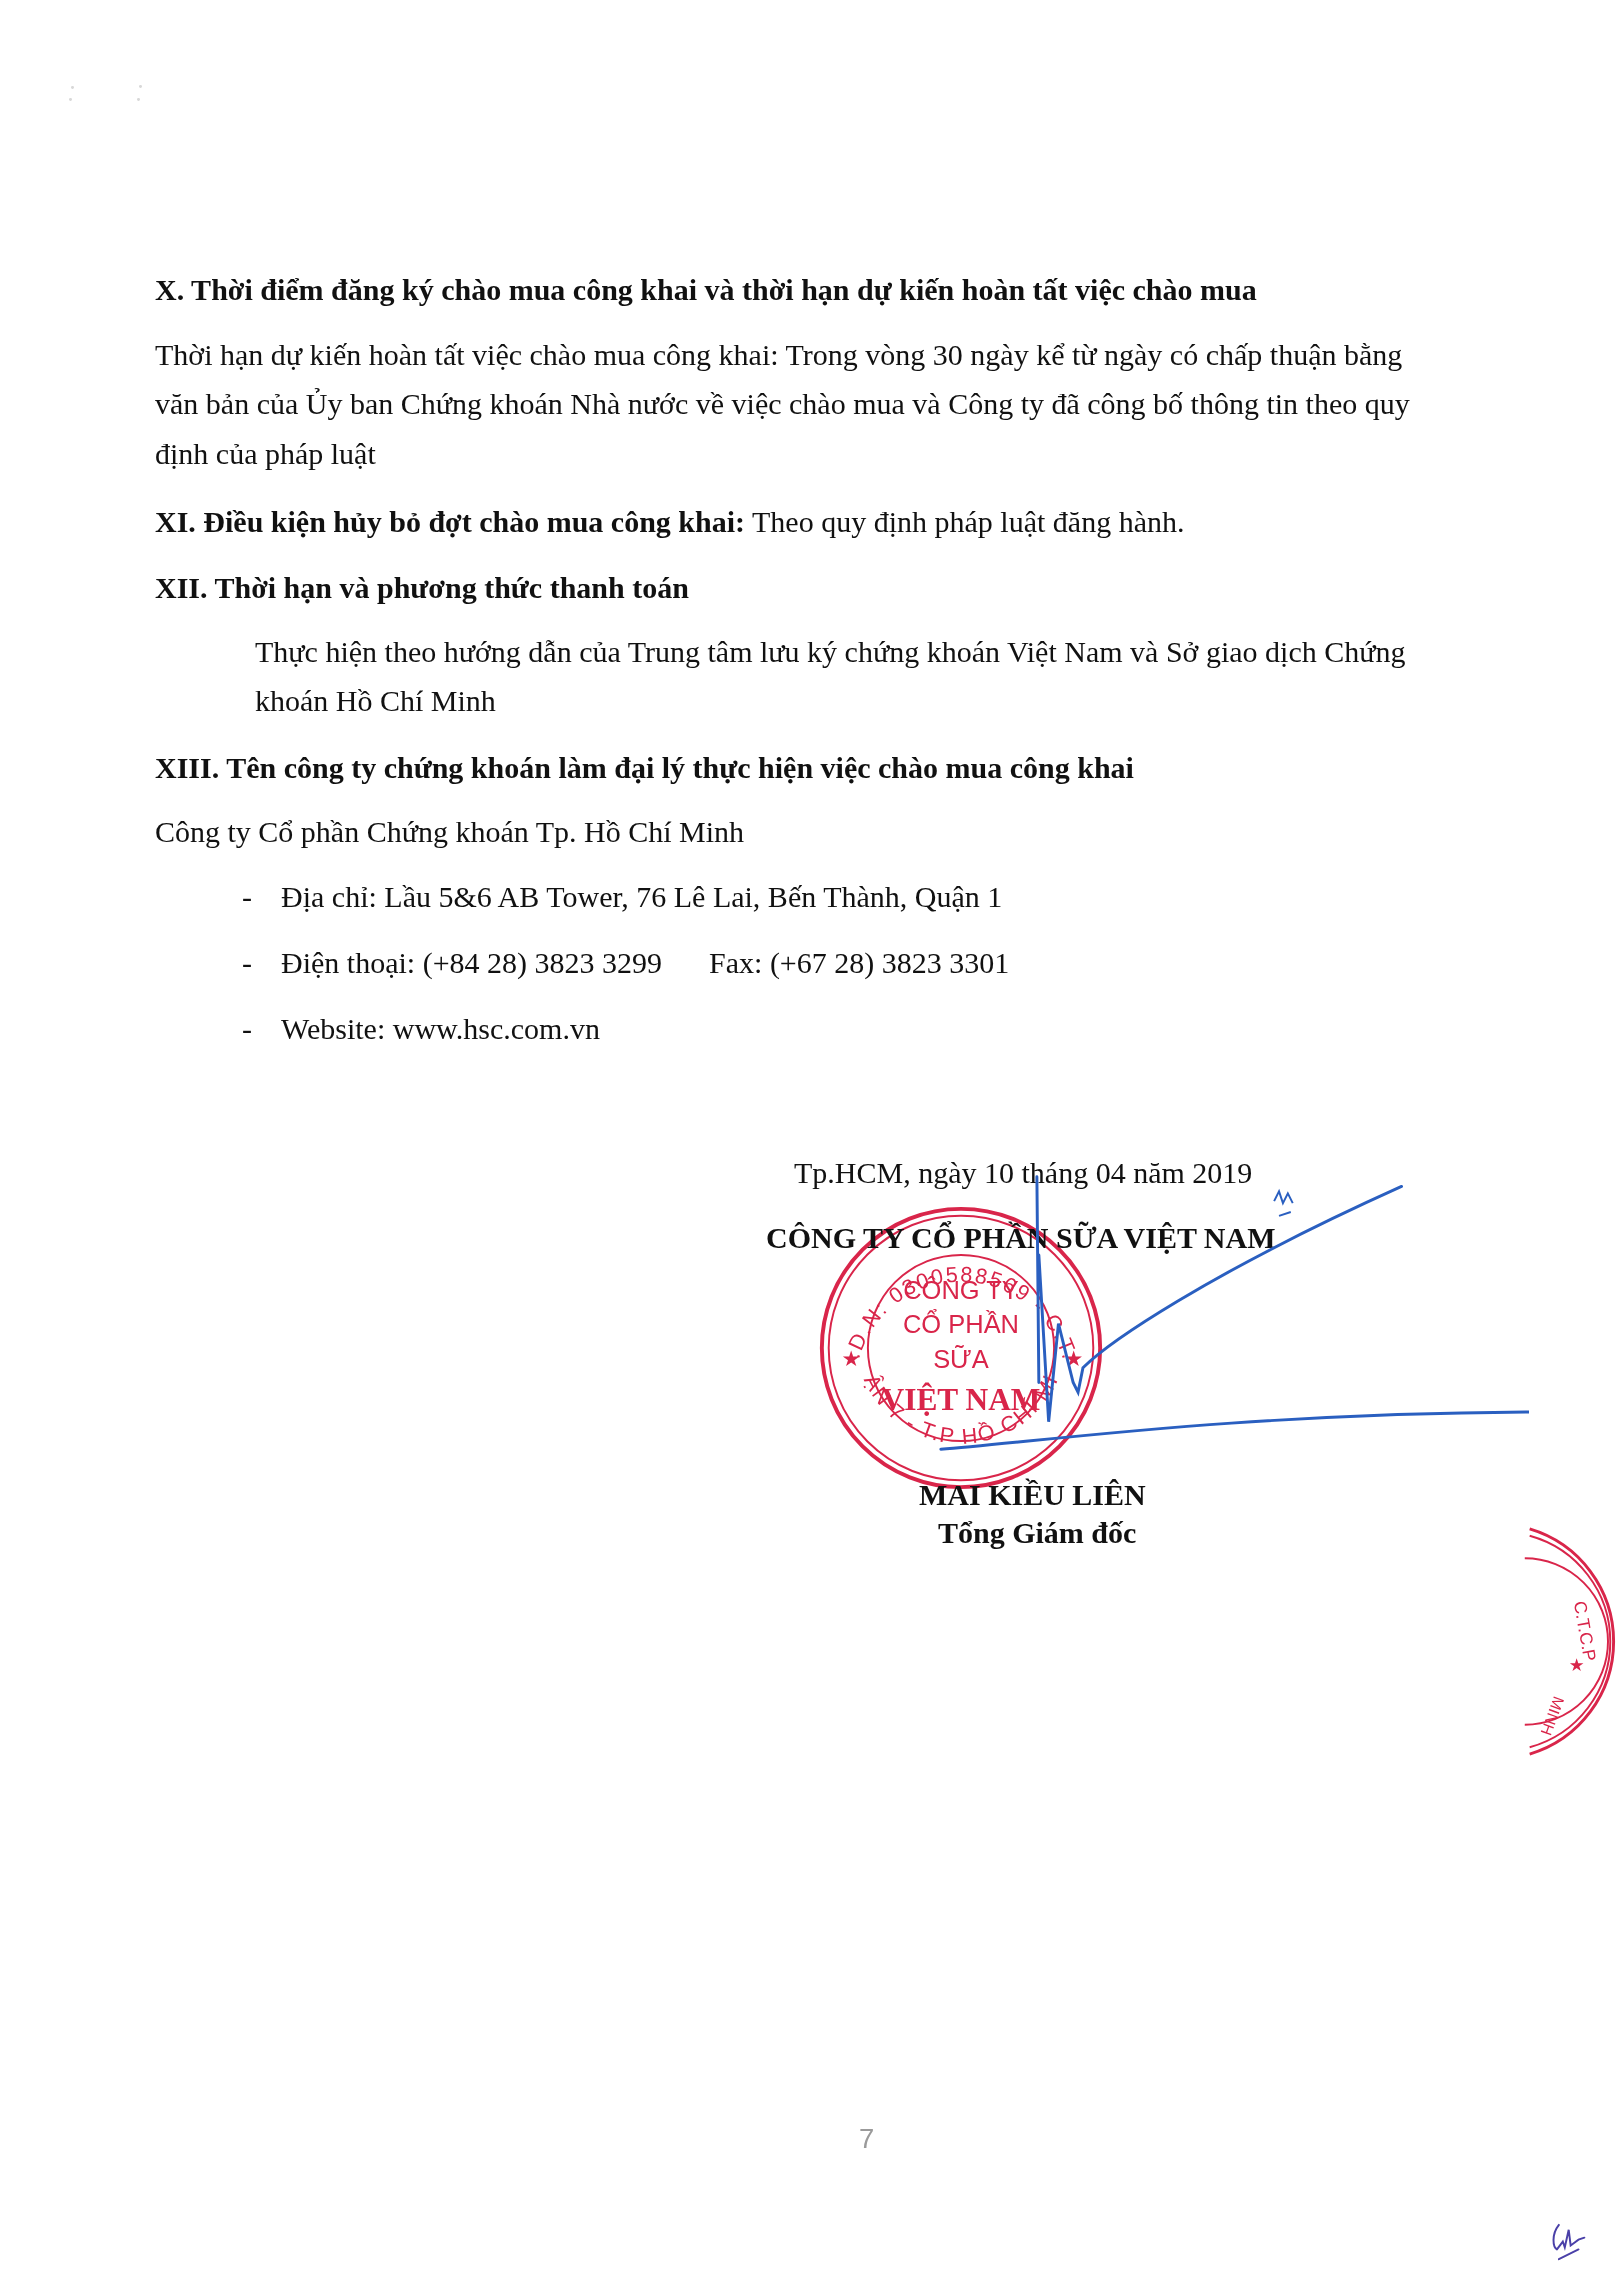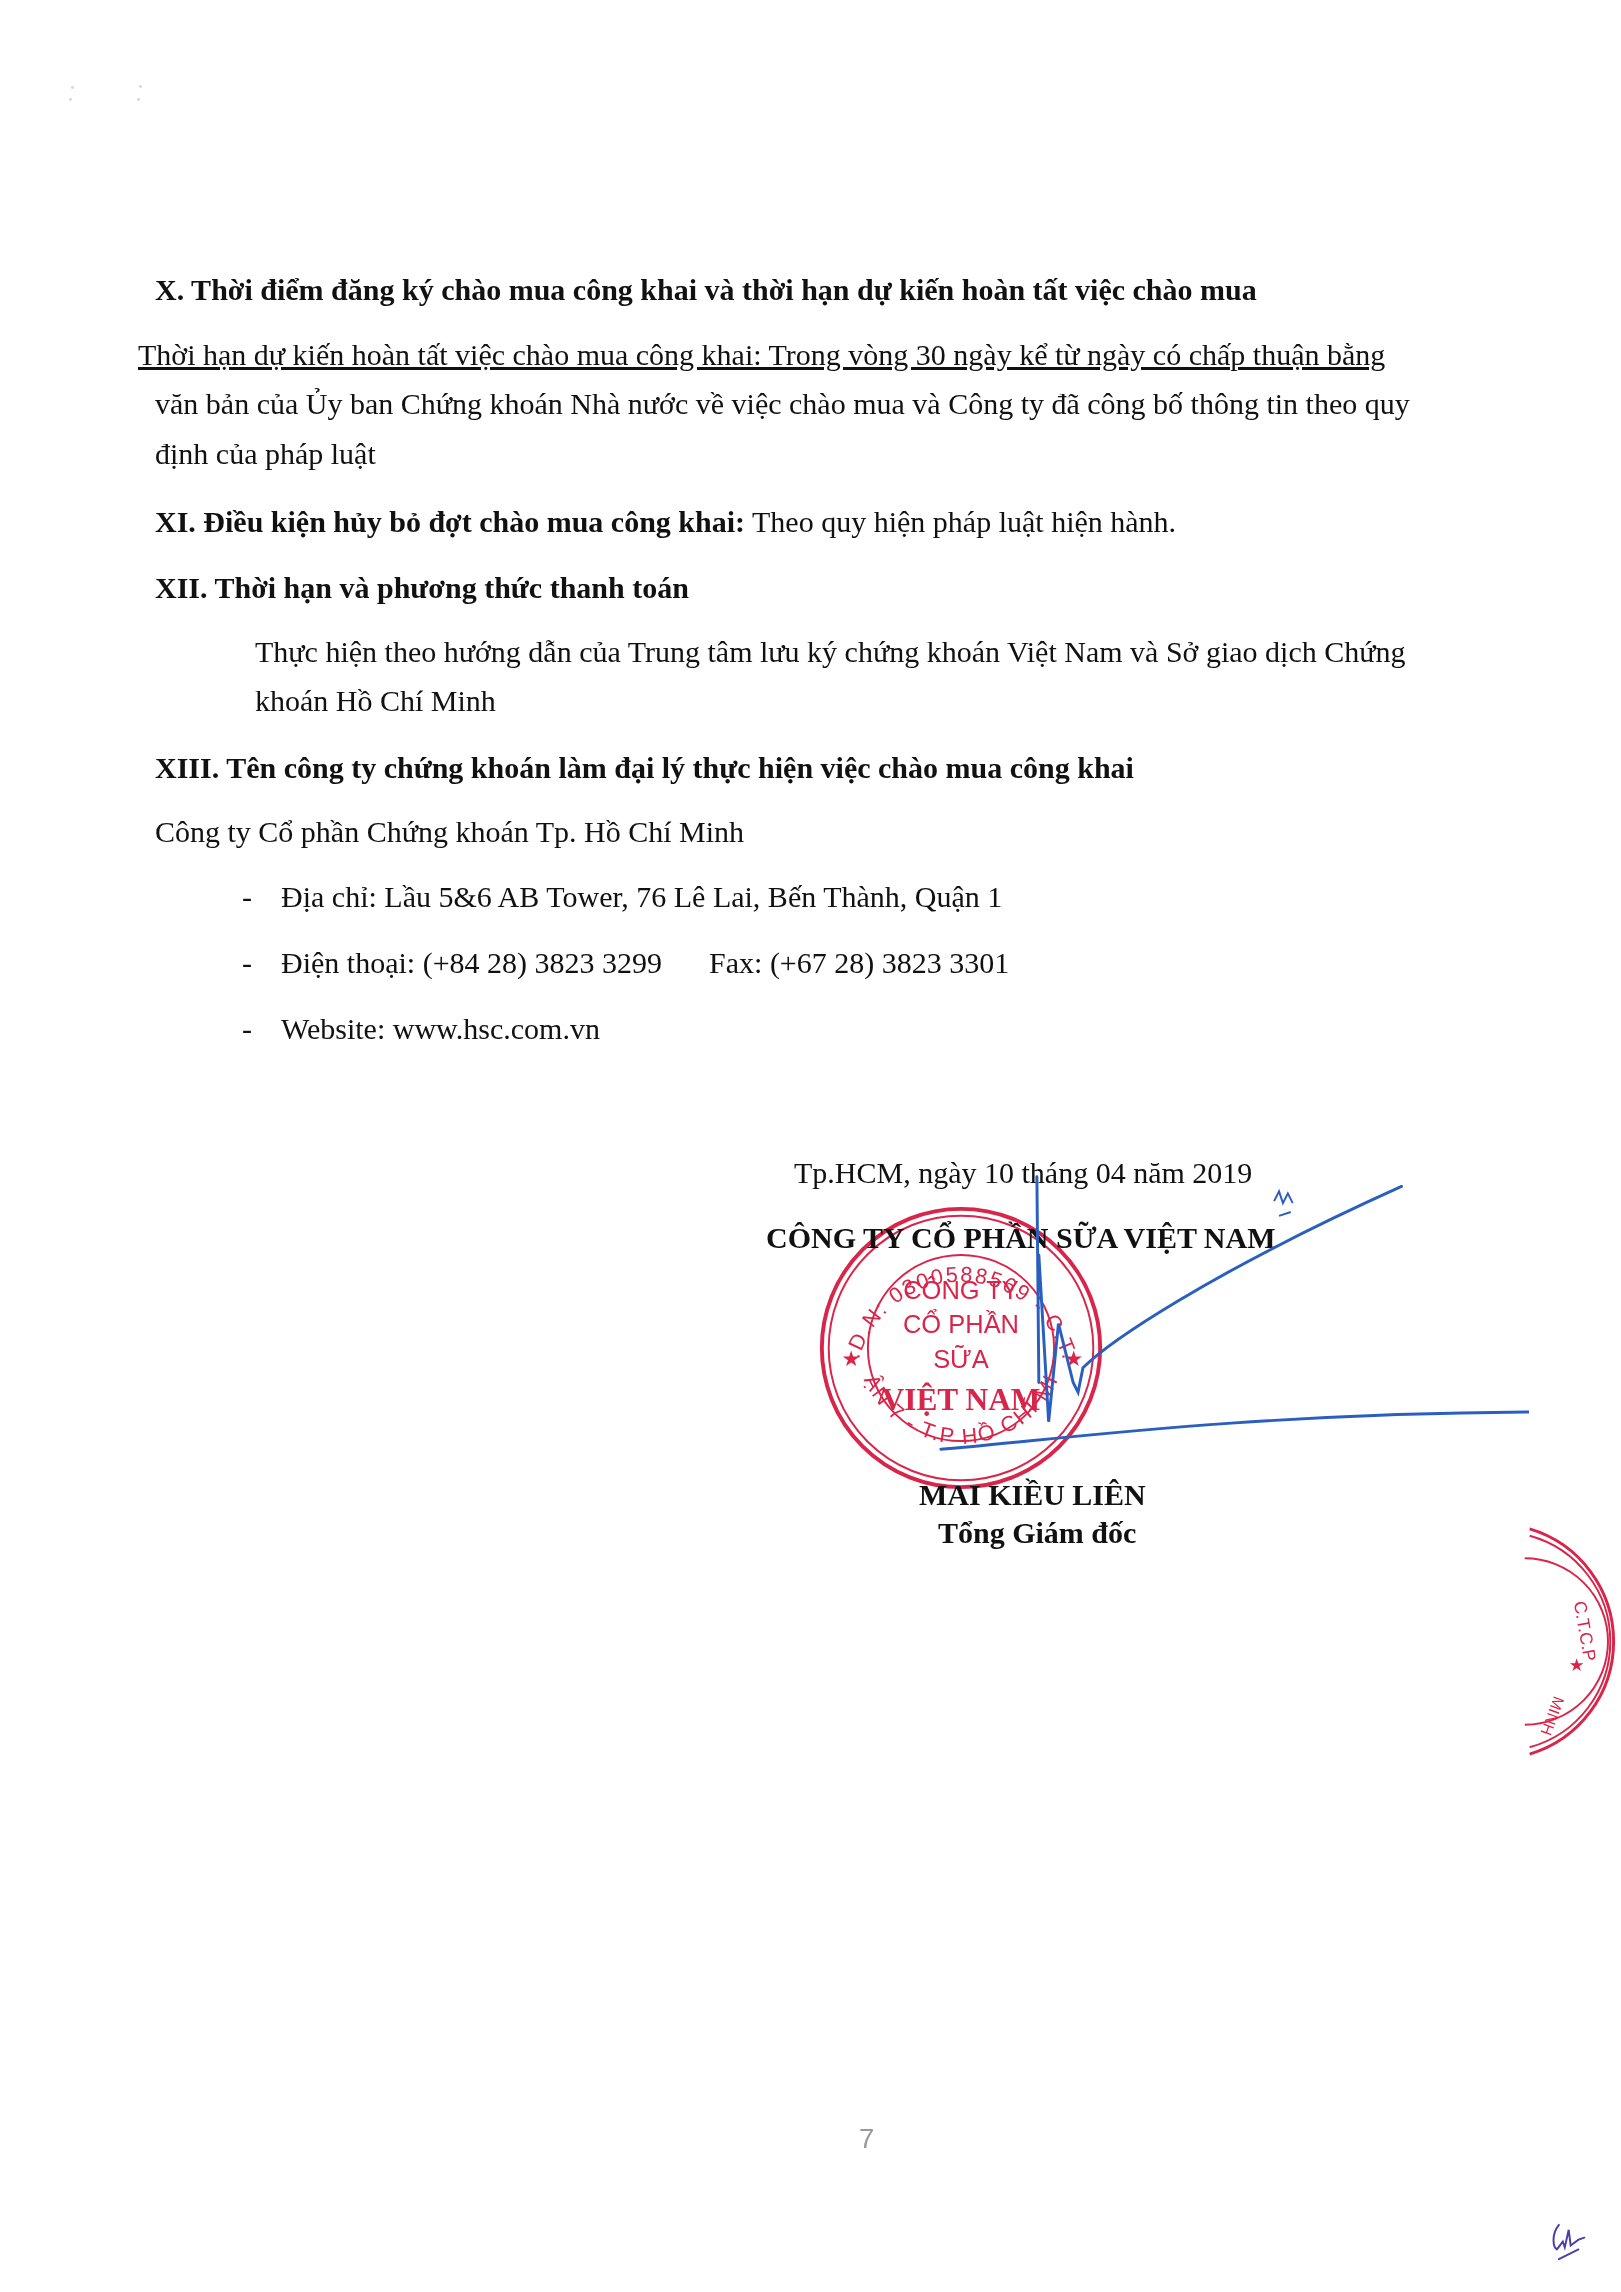--- a/index.html
+++ b/index.html
@@ -20,26 +20,26 @@
 <body>
 
 <div class="page">
 
   <div class="speck" style="left:71px;top:86px;"></div>
   <div class="speck" style="left:69px;top:98px;"></div>
   <div class="speck" style="left:139px;top:85px;"></div>
   <div class="speck" style="left:137px;top:98px;"></div>
 
   <div class="line b" style="left:155px;top:270px;">X. Thời điểm đăng ký chào mua công khai và thời hạn dự kiến hoàn tất việc chào mua</div>
-  <div class="line" style="left:138px;top:335px;text-decoration:underline;">Thời hạn dự kiến hoàn tất việc chào mua công khai: Trong vòng 30 ngày kể từ ngày có chấp thuận bằng</div>
+  <div class="line" style="left:155px;top:335px;">Thời hạn dự kiến hoàn tất việc chào mua công khai: Trong vòng 30 ngày kể từ ngày có chấp thuận bằng</div>
   <div class="line" style="left:155px;top:384px;">văn bản của Ủy ban Chứng khoán Nhà nước về việc chào mua và Công ty đã công bố thông tin theo quy</div>
   <div class="line" style="left:155px;top:434px;">định của pháp luật</div>
 
   <div class="line" style="left:155px;top:502px;">
-    <span class="b">XI. Điều kiện hủy bỏ đợt chào mua công khai:</span><span> Theo quy hiện pháp luật hiện hành.</span>
+    <span class="b">XI. Điều kiện hủy bỏ đợt chào mua công khai:</span><span> Theo quy định pháp luật đăng hành.</span>
   </div>
 
   <div class="line b" style="left:155px;top:568px;">XII. Thời hạn và phương thức thanh toán</div>
   <div class="line" style="left:255px;top:632px;">Thực hiện theo hướng dẫn của Trung tâm lưu ký chứng khoán Việt Nam và Sở giao dịch Chứng</div>
   <div class="line" style="left:255px;top:681px;">khoán Hồ Chí Minh</div>
 
   <div class="line" style="left:155px;top:812px;">Công ty Cổ phần Chứng khoán Tp. Hồ Chí Minh</div>
   <div class="line b" style="left:155px;top:748px;">XIII. Tên công ty chứng khoán làm đại lý thực hiện việc chào mua công khai</div>
 
   <div class="line" style="left:242px;top:877px;">

